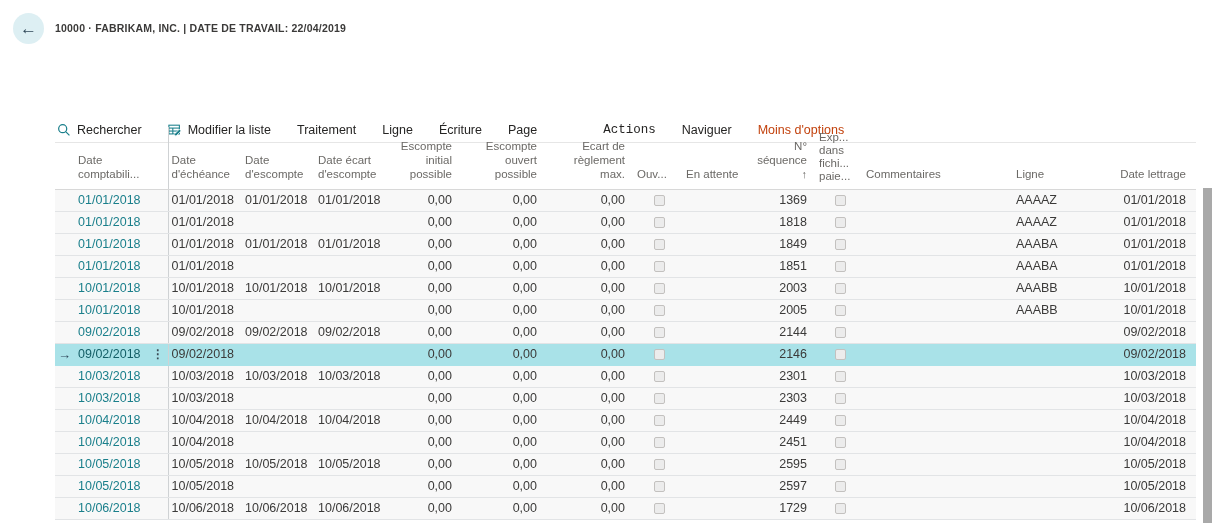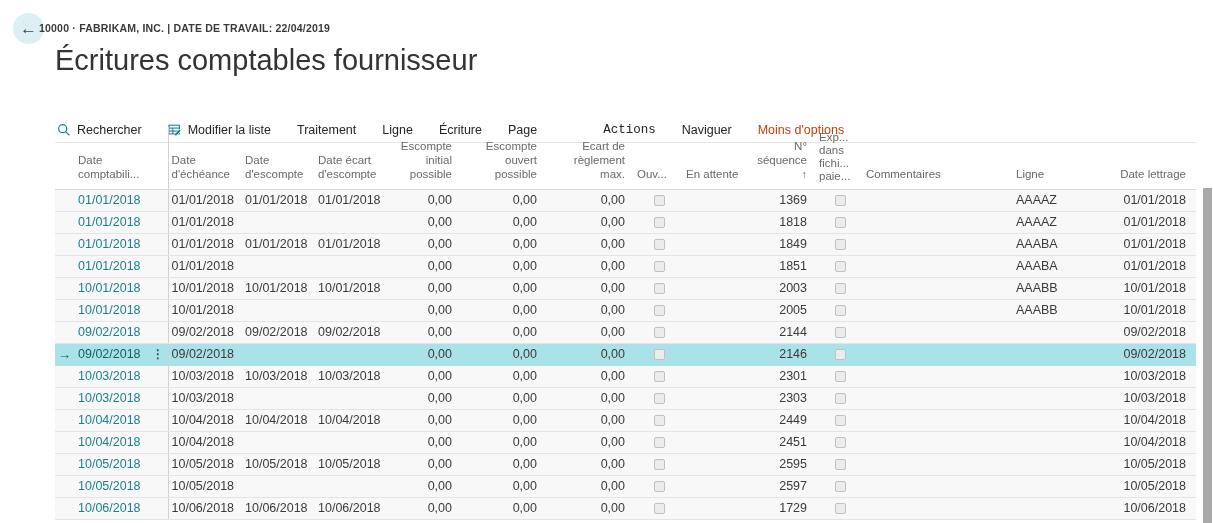--- a/index.html
+++ b/index.html
@@ -4,21 +4,21 @@
 <style>
   * { box-sizing: border-box; margin: 0; padding: 0; }
   html, body { width: 1213px; height: 523px; overflow: hidden; background: #fff;
     font-family: "Liberation Sans", sans-serif; color: #323130; }
   .stage { position: relative; width: 1213px; height: 523px; }
 
   
   .back-btn { position: absolute; left: 13px; top: 13px; width: 31px; height: 31px;
     border-radius: 50%; background: #ddeff3; border: none; cursor: pointer;
     color: #2f4858; font-size: 17px; line-height: 31px; text-align: center; }
-  .breadcrumb { position: absolute; left: 39px; top: 22px; font-size: 10.5px;
+  .breadcrumb { position: absolute; left: 55px; top: 22px; font-size: 10.5px;
     font-weight: bold; color: #3b3a39; letter-spacing: 0.2px; }
   .page-title { position: absolute; left: 55px; top: 44px; font-size: 29px;
     font-weight: 300; color: #333; }
 
   
   .toolbar { position: absolute; left: 55px; top: 117px; width: 1141px; height: 26px;
     display: flex; border-bottom: 1px solid #e6e6e6; }
   .tb-item { display: flex; align-items: center; gap: 6px; padding: 0 13px;
     font-size: 12.5px; color: #252423; cursor: pointer; white-space: nowrap; }
   .tb-item:first-child { padding-left: 2px; }
@@ -57,21 +57,20 @@
   .vscroll { position: absolute; right: 1px; top: 188px; width: 9px; height: 335px;
     background: #a9a9a9; cursor: pointer; }
 </style>
 </head>
 <body>
 
 <div class="stage">
 
   <button class="back-btn">←</button>
   <div class="breadcrumb">10000 · FABRIKAM, INC. | DATE DE TRAVAIL: 22/04/2019</div>
-  <h1 class="page-title">Écritures comptables fournisseur</h1>
 
   <div class="toolbar">
     <div class="tb-item">
       <span class="tb-icon">
         <svg width="14" height="14" viewBox="0 0 16 16">
           <circle cx="6.5" cy="6.5" r="4.6" fill="none" stroke="#1a7f8b" stroke-width="1.4"></circle>
           <line x1="10.2" y1="10.2" x2="14.2" y2="14.2" stroke="#1a7f8b" stroke-width="1.4"></line>
         </svg>
       </span>
       <span>Rechercher</span>

